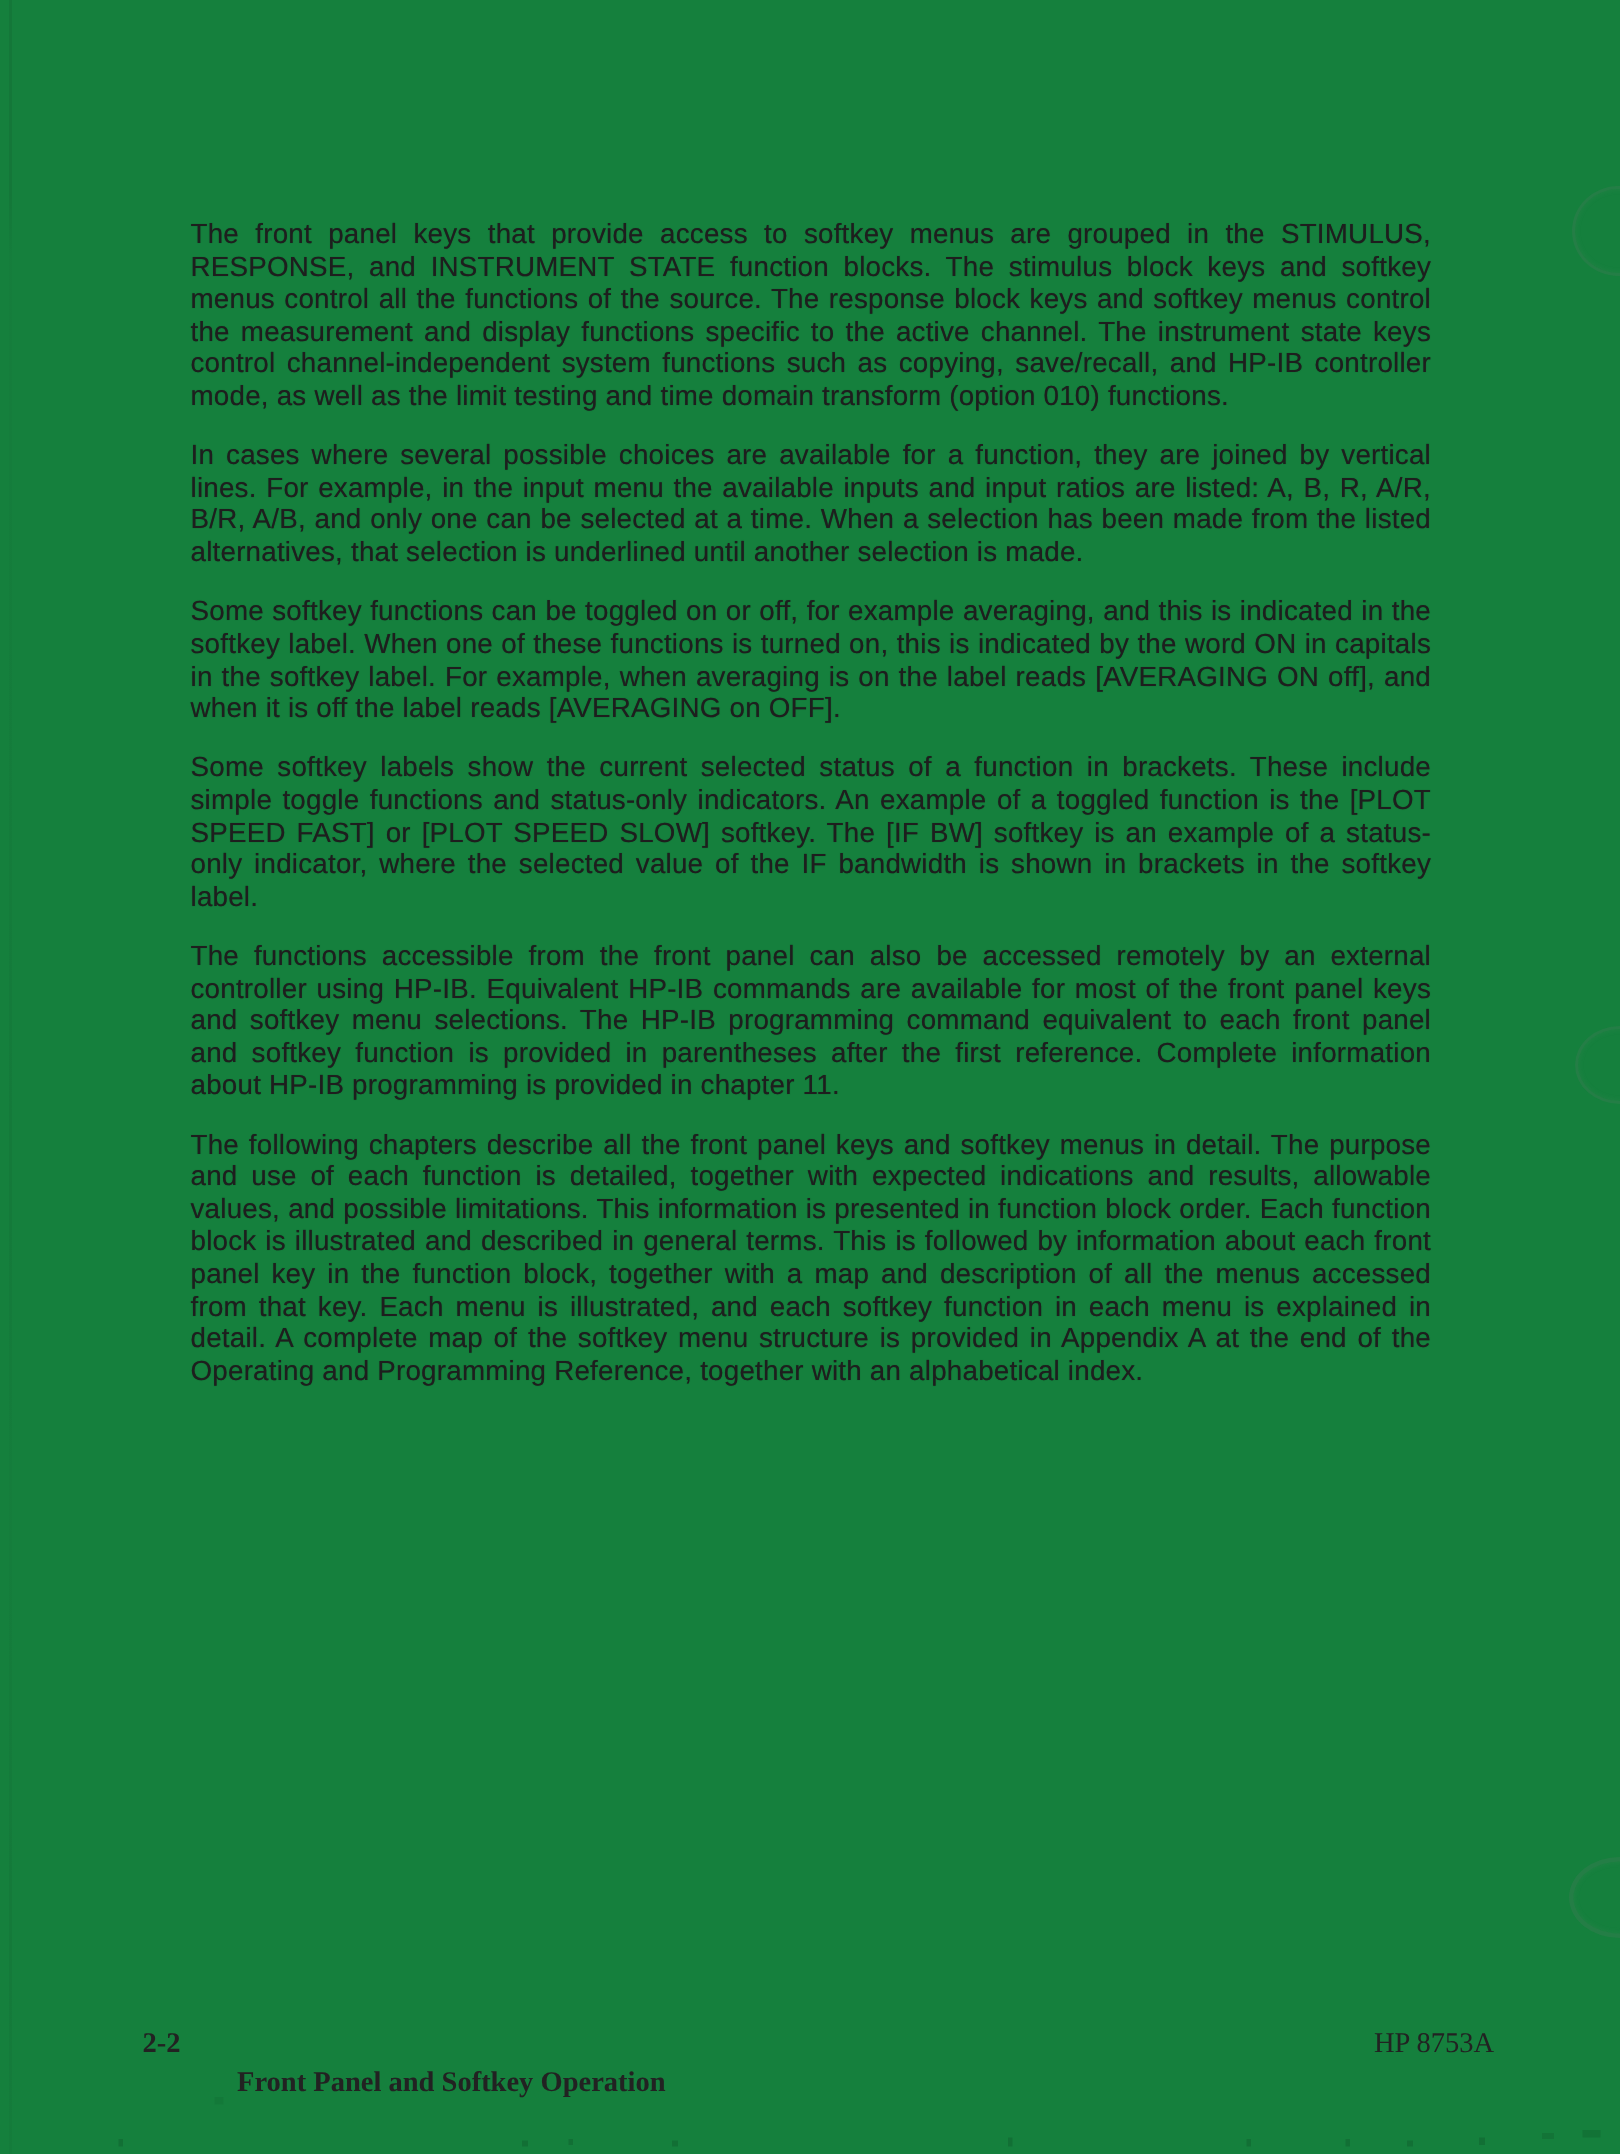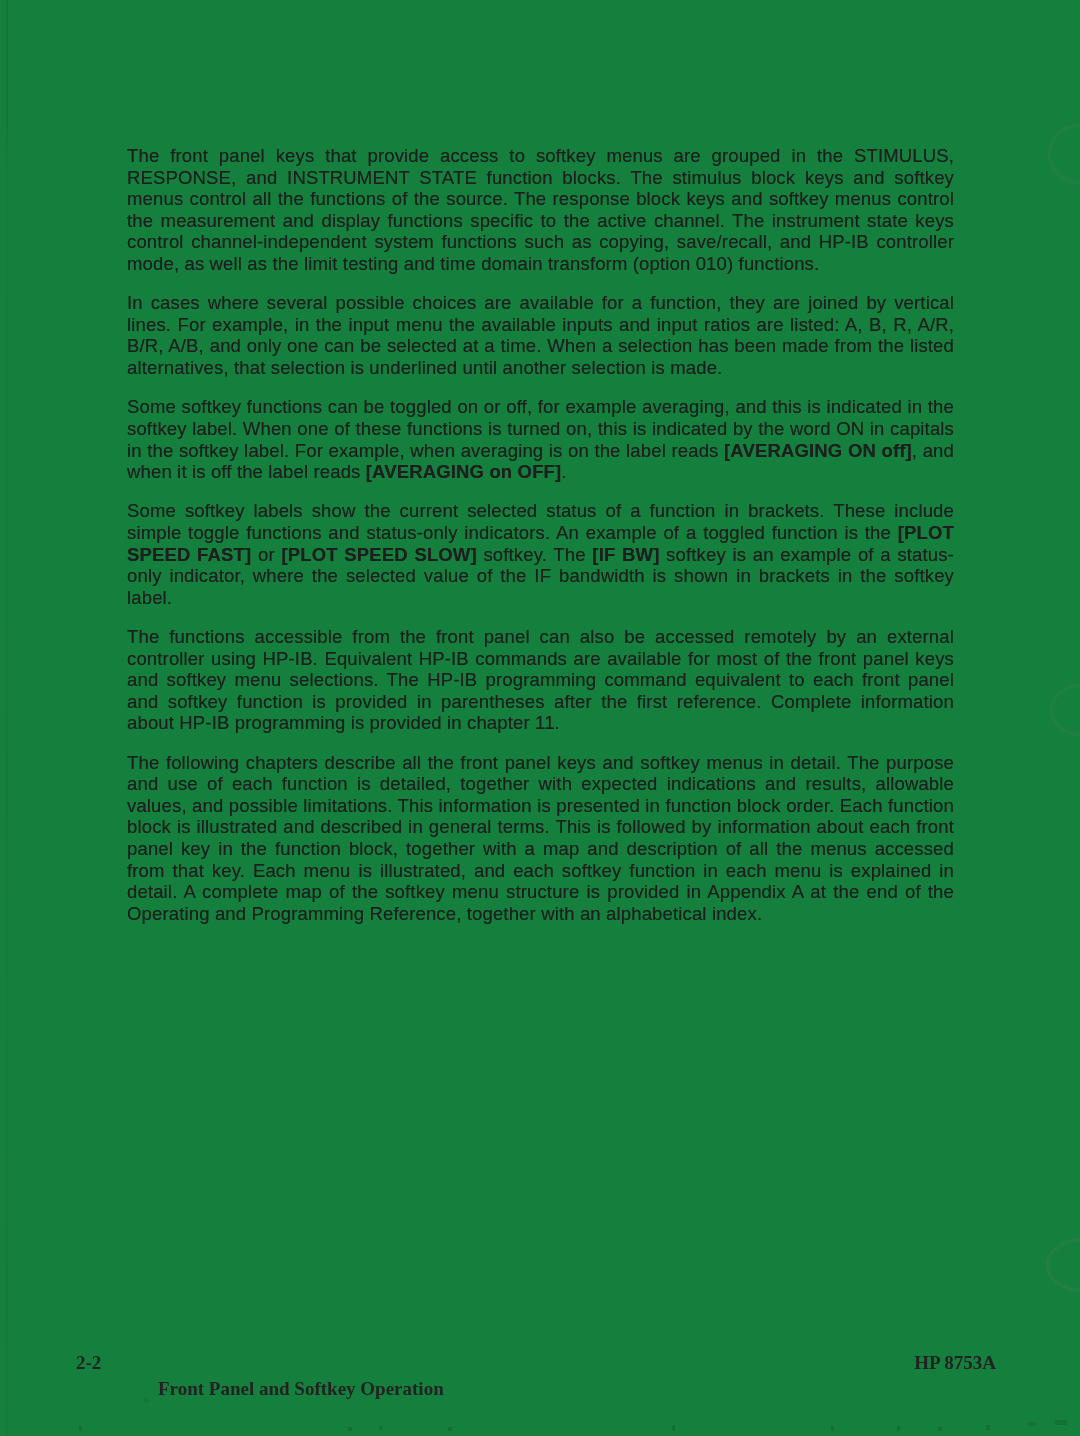--- a/index.html
+++ b/index.html
@@ -55,53 +55,53 @@
   }
   .content p {
     margin: 0 0 17.7px 0;
     font-size: 18.5px;
     line-height: 21.6px;
     letter-spacing: 0.15px;
     text-align: justify;
     text-shadow: 0 0 0.5px rgba(20,20,20,0.55);
   }
   .content p b {
-    font-weight: 700;
+    font-weight: 400;
   }
 
   .footer {
     position: absolute;
     left: 0;
     top: 1352px;
     width: 1080px;
     height: 26px;
     font-family: "Liberation Serif", serif;
     color: #222222;
   }
   .footer .pagenum {
     position: absolute;
-    left: 76px;
+    left: 95px;
     top: 0;
     font-size: 19px;
     font-weight: 700;
   }
   .footer .section {
     position: absolute;
     left: 158px;
     top: 0;
     font-size: 19px;
     font-weight: 700;
     margin-top: 26px;
   }
   .footer .model {
     position: absolute;
     right: 84px;
     top: 0;
     font-size: 19px;
-    font-weight: 700;
+    font-weight: 400;
   }
 
   
   .speck {
     position: absolute;
     background: rgba(0,0,0,0.12);
   }
 </style>
 </head>
 <body>

